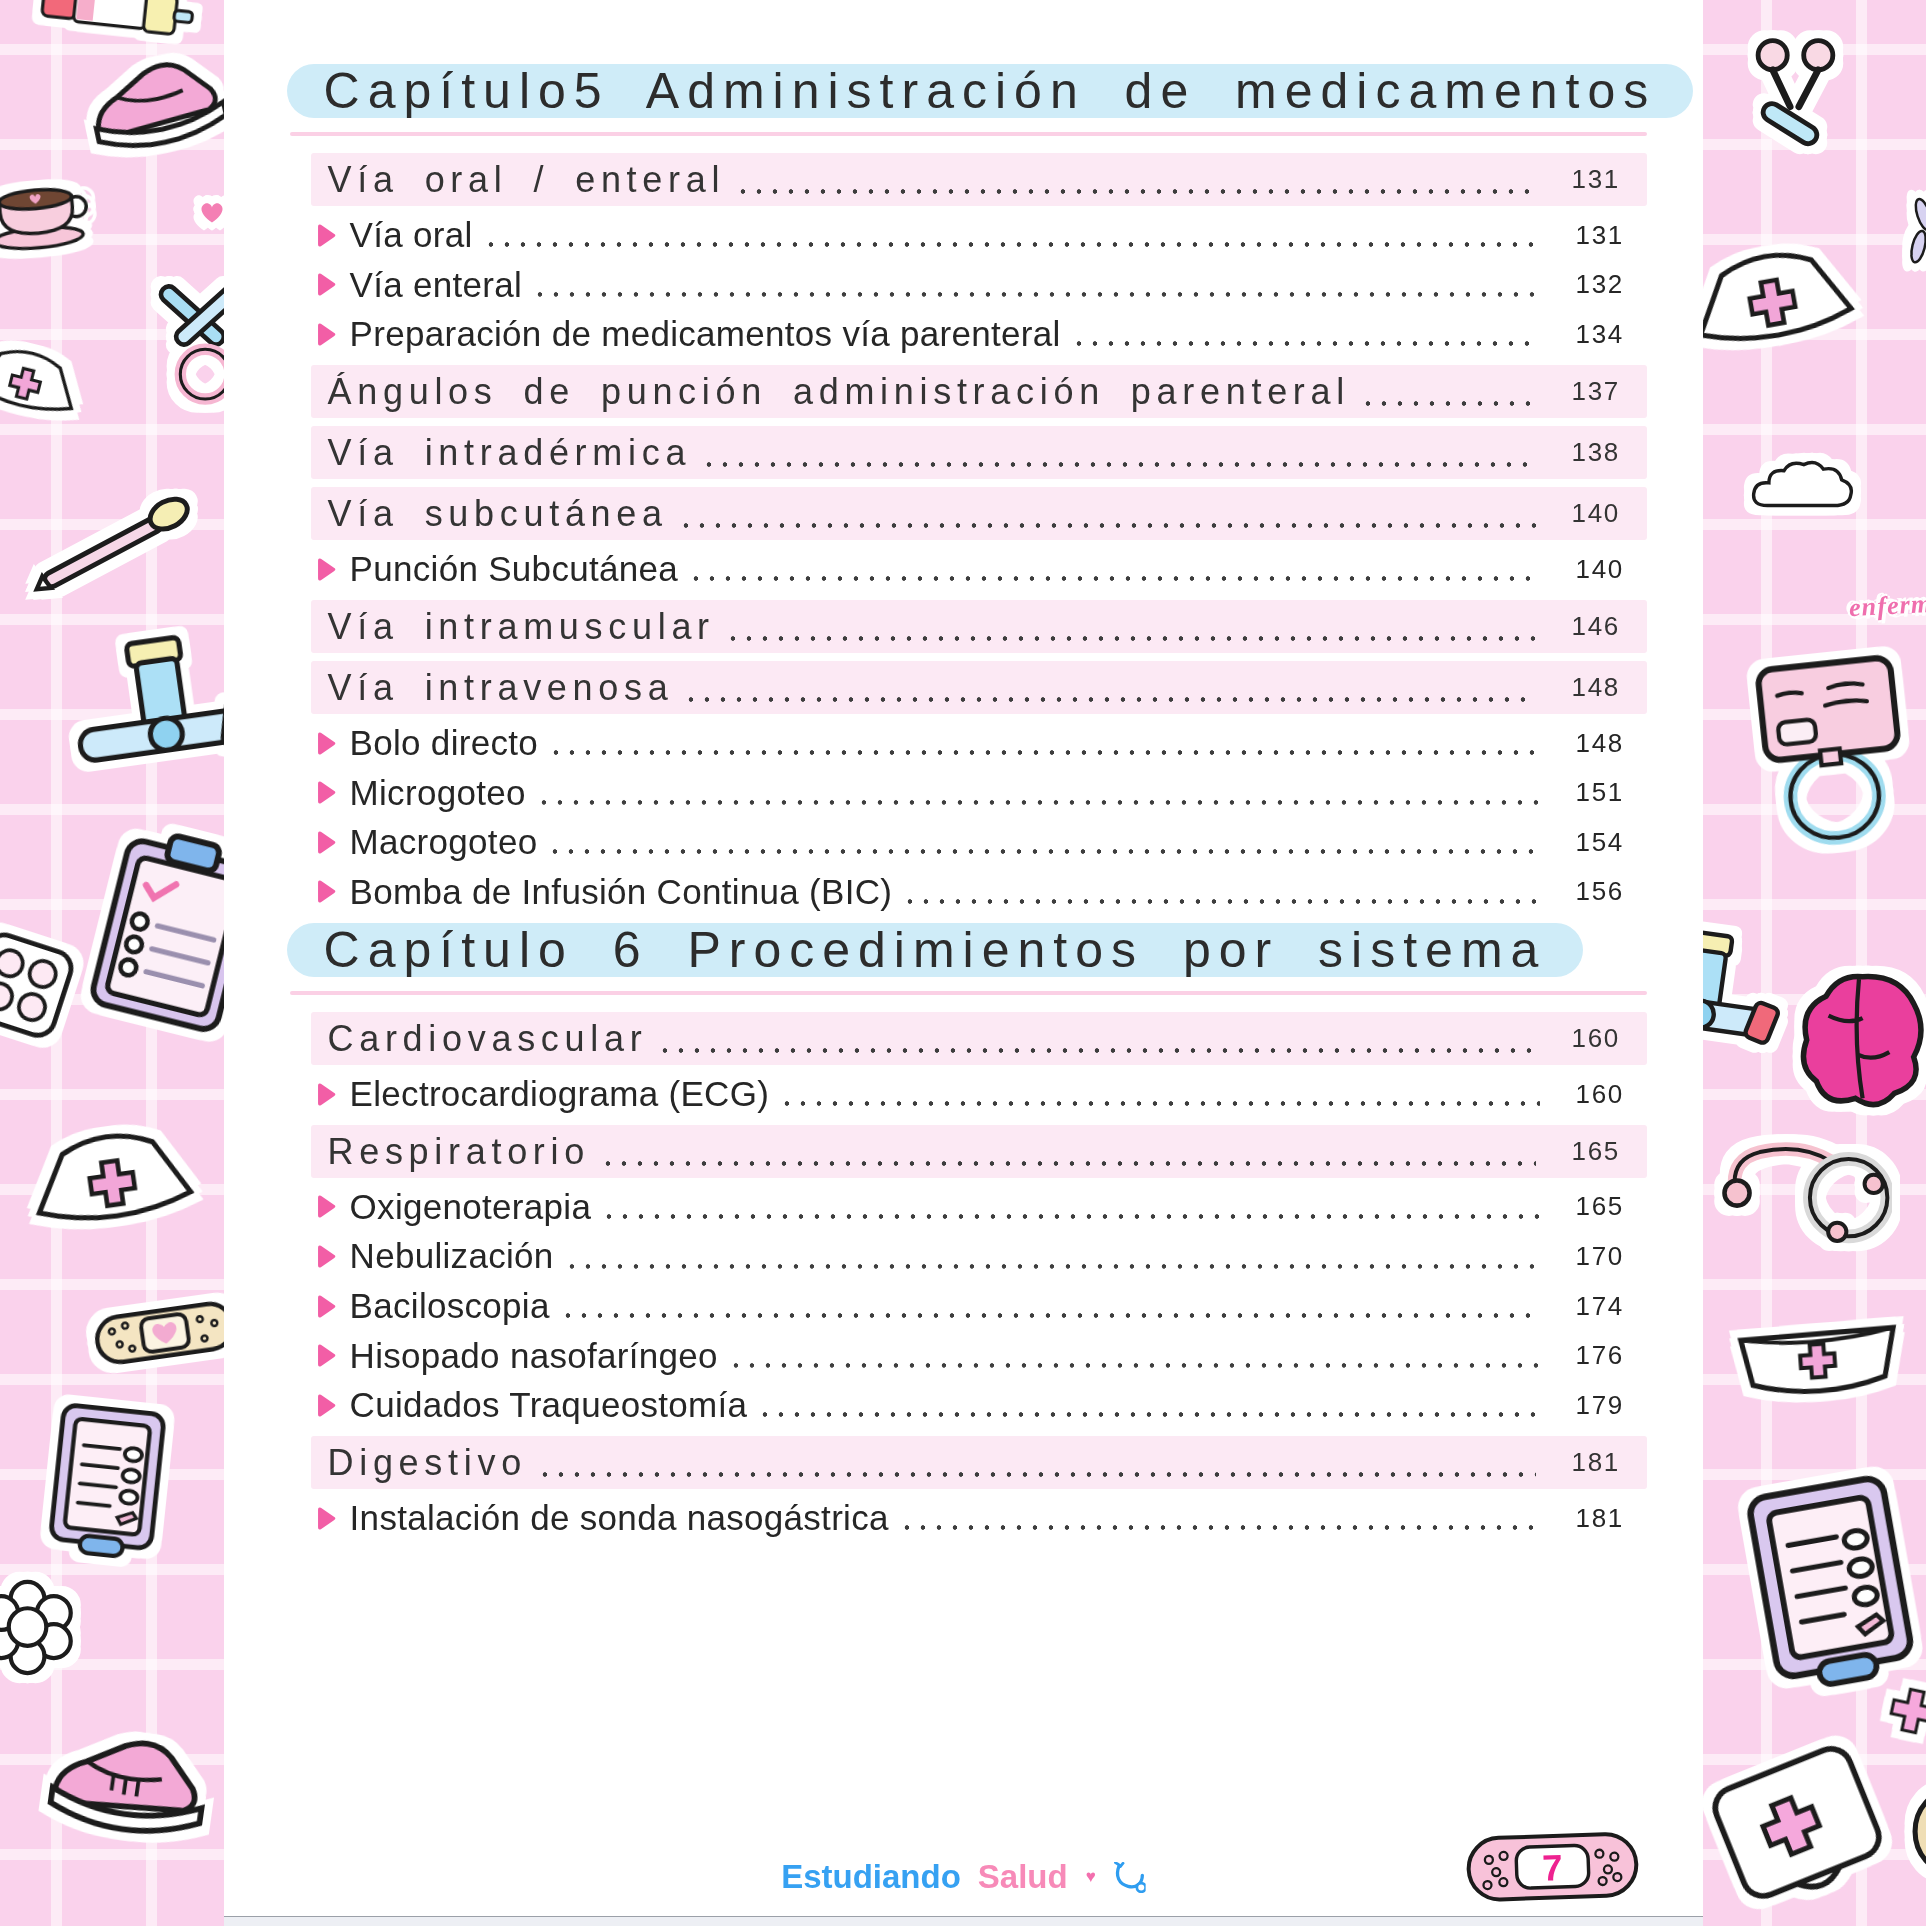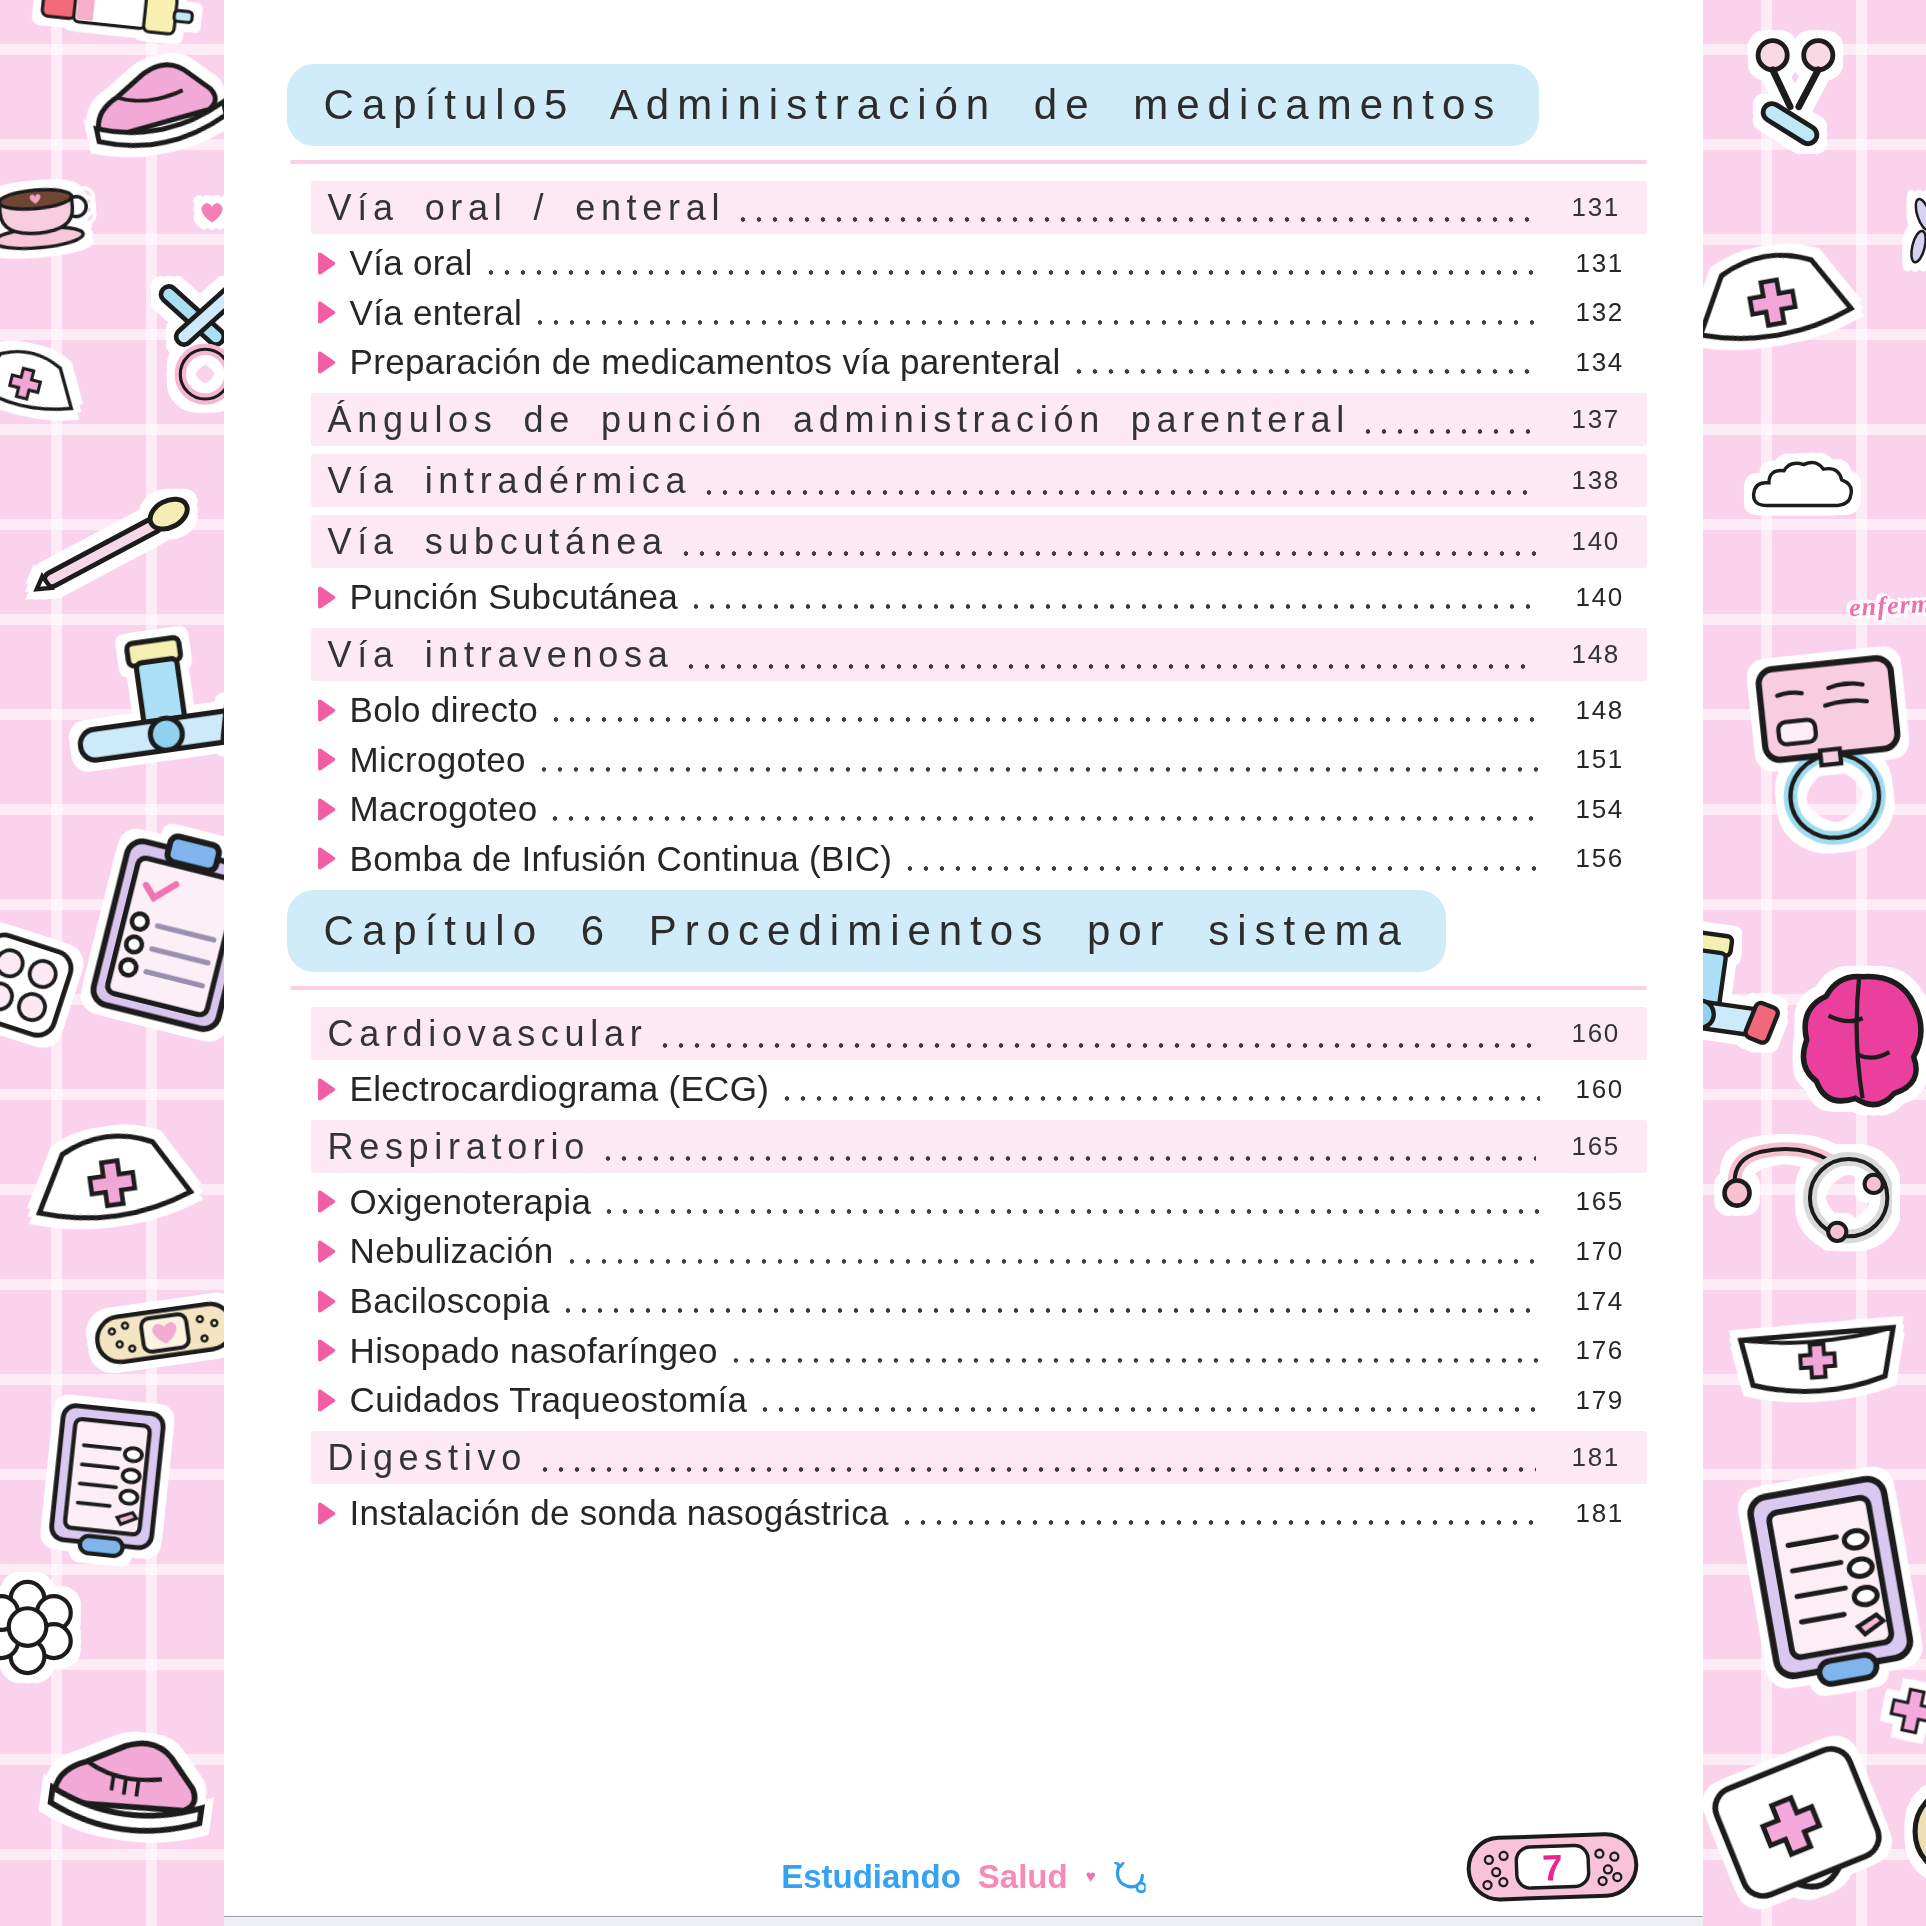--- a/index.html
+++ b/index.html
@@ -30,22 +30,22 @@
   .page{
     position:absolute;left:224px;top:0;width:1479px;height:1926px;
     background:#ffffff;z-index:2;
   }
   .toc{position:absolute;left:66px;top:0;width:1357px;padding-top:64px;}
   .chapter-wrap{white-space:nowrap;margin-left:-3.4px;}
   .chapter-wrap + .rule + .row{}
   .chapter-wrap:not(:first-child){margin-top:12.6px;}
   .chapter-band{
     display:inline-flex;align-items:center;height:54px;border-radius:27px;
-    background:var(--chapter-highlight,#cfecf8);padding:14px 37px;
-    font-size:42px;color:#2c2c2c;letter-spacing:8px;word-spacing:17px;
+    background:var(--chapter-highlight,#cfecf8);padding:0 37px;
+    font-size:50px;color:#2c2c2c;letter-spacing:8px;word-spacing:17px;
   }
   .rule{height:4.6px;border-radius:2.3px;background:var(--divider-pink,#fbd0e5);margin:13.7px 0 17px 0;}
   .row{display:flex;align-items:center;color:#262626;}
   .row.section{
     height:53px;margin:0 0 8px 20.5px;padding:0 27px 0 17px;border-radius:2.9px;
     background:var(--row-highlight,#fce9f4);
     font-size:36px;letter-spacing:5.7px;word-spacing:10.3px;color:#343434;
   }
   .row.item{height:37px;margin:10.3px 23px 12.6px 25px;font-size:35px;letter-spacing:0.3px;justify-content:flex-end;}
   .row .lab{white-space:nowrap;}
@@ -438,20 +438,25 @@
         <span class="dots"></span>
         <span class="pg">140</span>
       </div>
       <div class="row item">
         <svg class="bullet" width="22" height="25" viewBox="0 0 38 44">
     <path d="M5,6 Q5,1 10,3 L33,19 Q38,22 33,25 L10,41 Q5,43 5,38 Z" fill="#f25ea6"></path>
   </svg>
         <span class="lab">Punción Subcutánea</span>
         <span class="dots"></span>
         <span class="pg">140</span>
+      </div>
+      <div class="row section">
+        <span class="lab">Vía intramuscular</span>
+        <span class="dots"></span>
+        <span class="pg">146</span>
       </div>
       <div class="row section">
         <span class="lab">Vía intravenosa</span>
         <span class="dots"></span>
         <span class="pg">148</span>
       </div>
       <div class="row item">
         <svg class="bullet" width="22" height="25" viewBox="0 0 38 44">
     <path d="M5,6 Q5,1 10,3 L33,19 Q38,22 33,25 L10,41 Q5,43 5,38 Z" fill="#f25ea6"></path>
   </svg>

